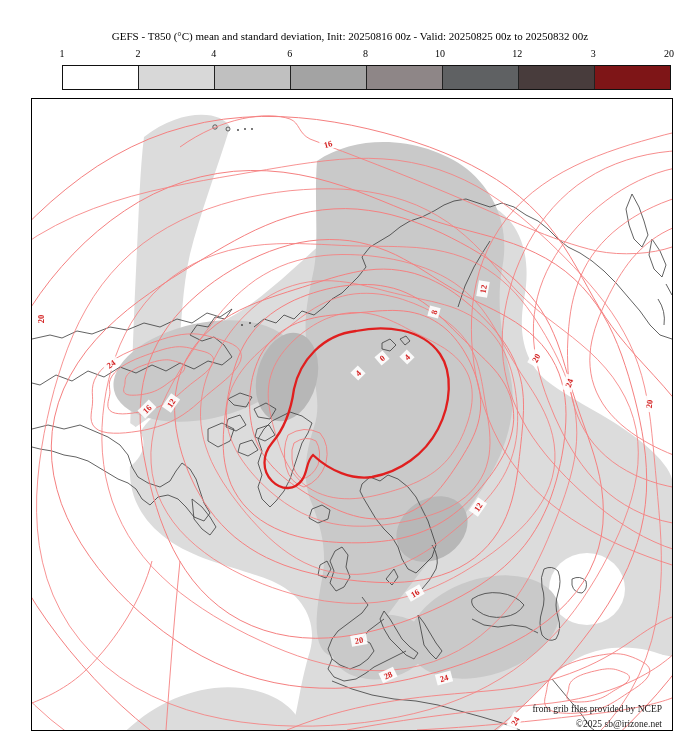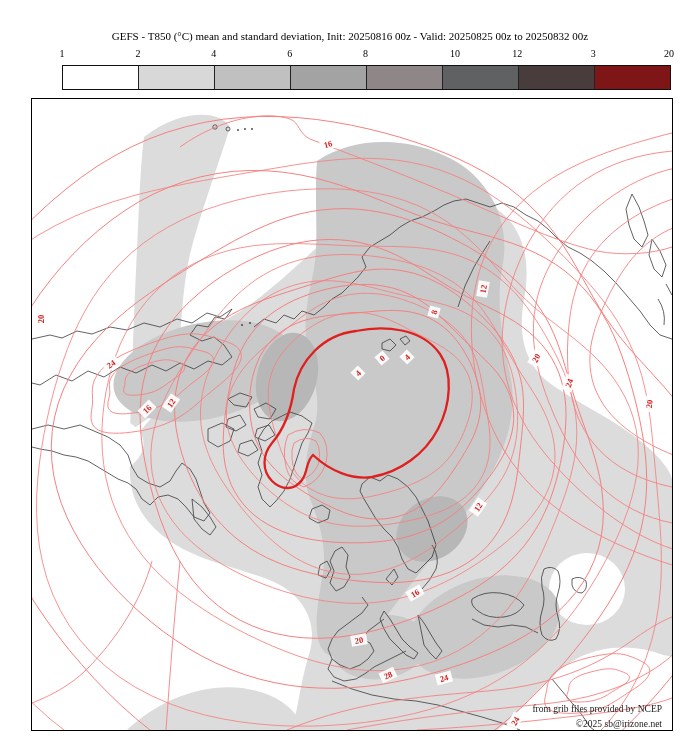--- a/index.html
+++ b/index.html
@@ -21,21 +21,21 @@
 <body>
 <div class="page">
 
 <div class="title">GEFS - T850 (°C) mean and standard deviation, Init: 20250816 00z - Valid: 20250825 00z to 20250832 00z</div>
 <div class="cb-ticks">
       <span style="left: 0px;">1</span>
       <span style="left: 75.875px;">2</span>
       <span style="left: 151.75px;">4</span>
       <span style="left: 227.625px;">6</span>
       <span style="left: 303.5px;">8</span>
-      <span style="left: 393px;">10</span>
+      <span style="left: 378px;">10</span>
       <span style="left: 455.25px;">12</span>
       <span style="left: 531.125px;">3</span>
       <span style="left: 607px;">20</span>
     </div>
 <div class="colorbar">
       <div style="background: rgb(255, 255, 255);"></div>
       <div style="background: rgb(216, 216, 216);"></div>
       <div style="background: rgb(192, 192, 192);"></div>
       <div style="background: rgb(163, 163, 163);"></div>
       <div style="background: rgb(142, 134, 135);"></div>

